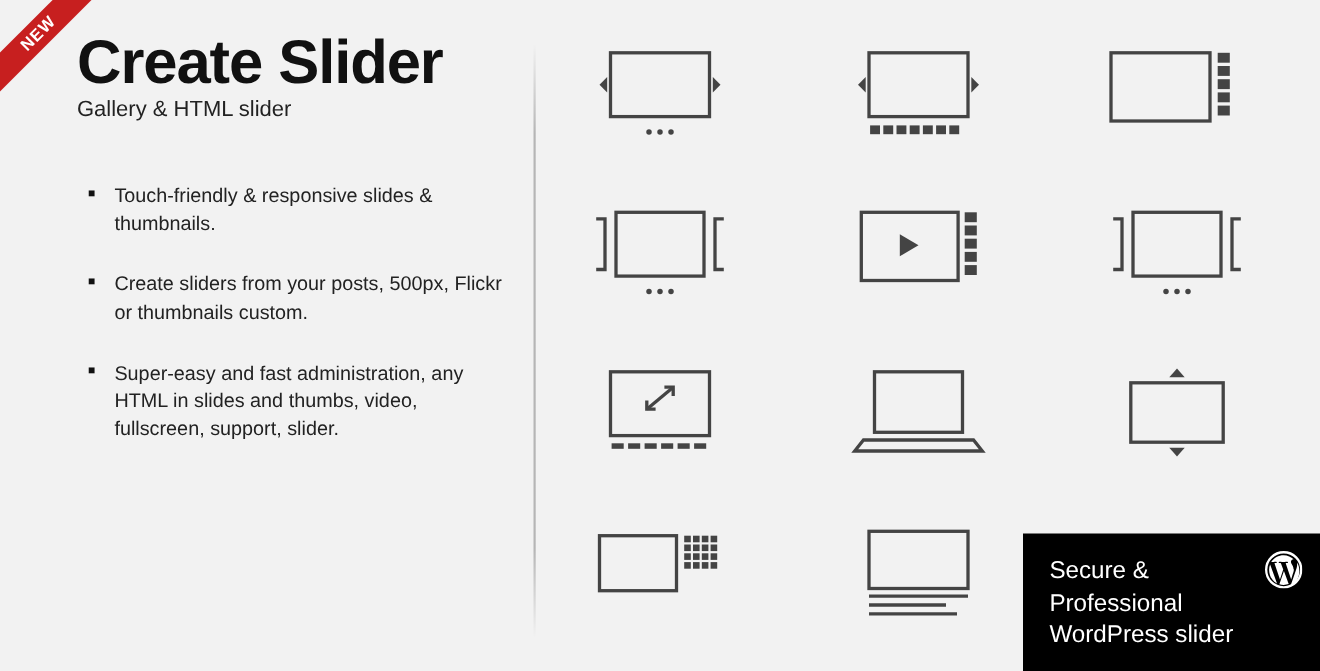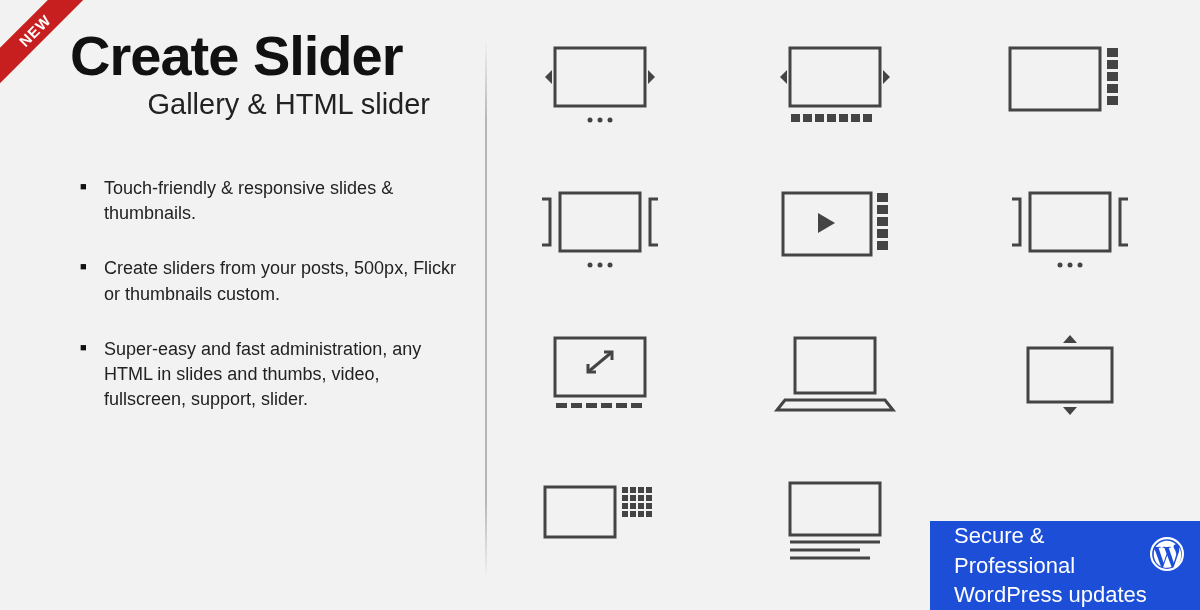--- a/index.html
+++ b/index.html
@@ -33,23 +33,23 @@
     }
     .title {
       font-size: 56px;
       font-weight: 600;
       color: #111;
       line-height: 1;
       margin-bottom: 4px;
       letter-spacing: -1px;
     }
     .subtitle {
-      font-size: 29px;
+      font-size: 20px;
       color: #222;
-      text-align: right;
+      text-align: left;
       margin-bottom: 55px;
       padding-right: 30px;
     }
     ul.features {
       list-style: none;
       padding-left: 10px;
     }
     ul.features li {
       font-size: 18px;
       color: #222;
@@ -86,22 +86,22 @@
       margin-bottom: 55px;
     }
     .cell { width: 140px; height: 90px; position: relative; }
     .cell svg { width: 140px; height: 90px; overflow: visible; }
 
     .badge {
       position: absolute;
       right: 0;
       bottom: 0;
       width: 270px;
-      height: 89px;
-      background: #1d4ed8;
+      height: 125px;
+      background: #000000;
       color: #fff;
       padding: 18px 24px;
       font-size: 22px;
       line-height: 1.35;
       display: flex;
       align-items: center;
     }
     .badge .wp-icon {
       position: absolute;
       right: 16px;
@@ -274,19 +274,19 @@
     </div>
     <div class="cell"></div>
   </div>
 
 </div>
 
 <div class="badge">
   <div>
     <span>Secure &amp;</span><br>
     <span>Professional</span><br>
-    <span>WordPress updates</span>
+    <span>WordPress slider</span>
   </div>
   <svg class="wp-icon" viewBox="0 0 32 32">
     <circle cx="16" cy="16" r="15" fill="none" stroke="#fff" stroke-width="2"></circle>
     <path fill="#fff" d="M3.5 16c0-1.6.3-3.1.9-4.5l5.9 16.2C6.1 25.7 3.5 21.2 3.5 16zm20.9-0.6c0-1.5-.5-2.6-1-3.4-.6-1-1.2-1.9-1.2-2.9 0-1.1.9-2.2 2.1-2.2h.2C22.4 5 19.3 3.5 16 3.5c-4.5 0-8.4 2.3-10.7 5.8h.8c1.3 0 3.4-.2 3.4-.2.7 0 .8 1 .1 1.1 0 0-.7.1-1.5.1l4.7 14 2.8-8.5-2-5.5c-.7 0-1.4-.1-1.4-.1-.7 0-.6-1.1.1-1.1 0 0 2.1.2 3.4.2 1.3 0 3.4-.2 3.4-.2.7 0 .8 1 .1 1.1 0 0-.7.1-1.5.1l4.7 13.9 1.3-4.3c.6-1.8 1-3.1 1-4.2zm-8.2 1.7l-3.9 11.3c1.2.3 2.4.5 3.7.5 1.5 0 3-.3 4.3-.7l-.1-.2-4-10.9zm11.2-7.4c.1.5.1 1 .1 1.6 0 1.6-.3 3.3-1.2 5.5l-4.8 13.9c4.7-2.7 7.9-7.8 7.9-13.7 0-2.8-.7-5.4-2-7.3z"></path>
   </svg>
 </div>
 
 </body></html>

